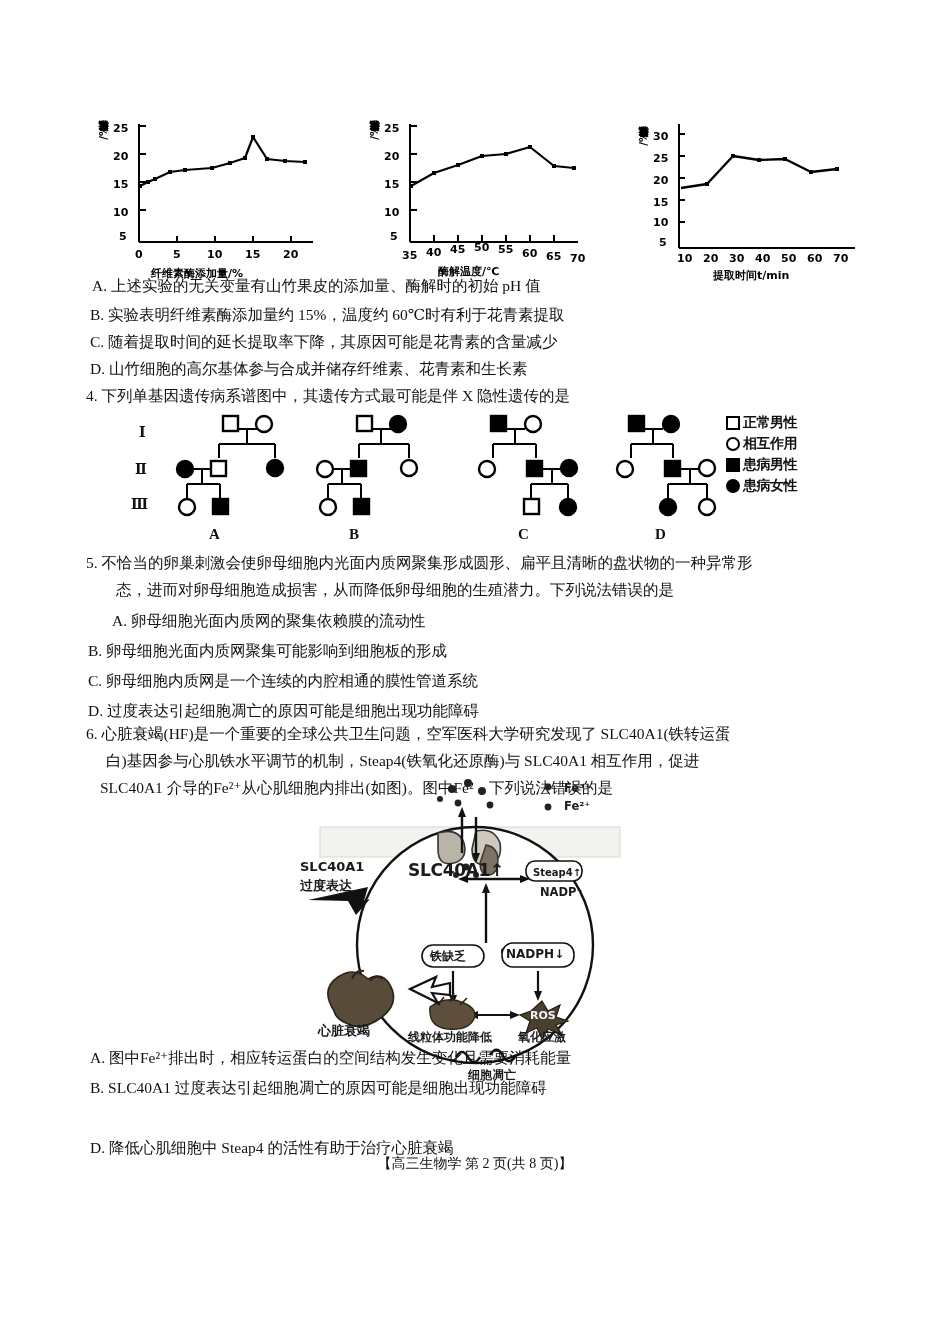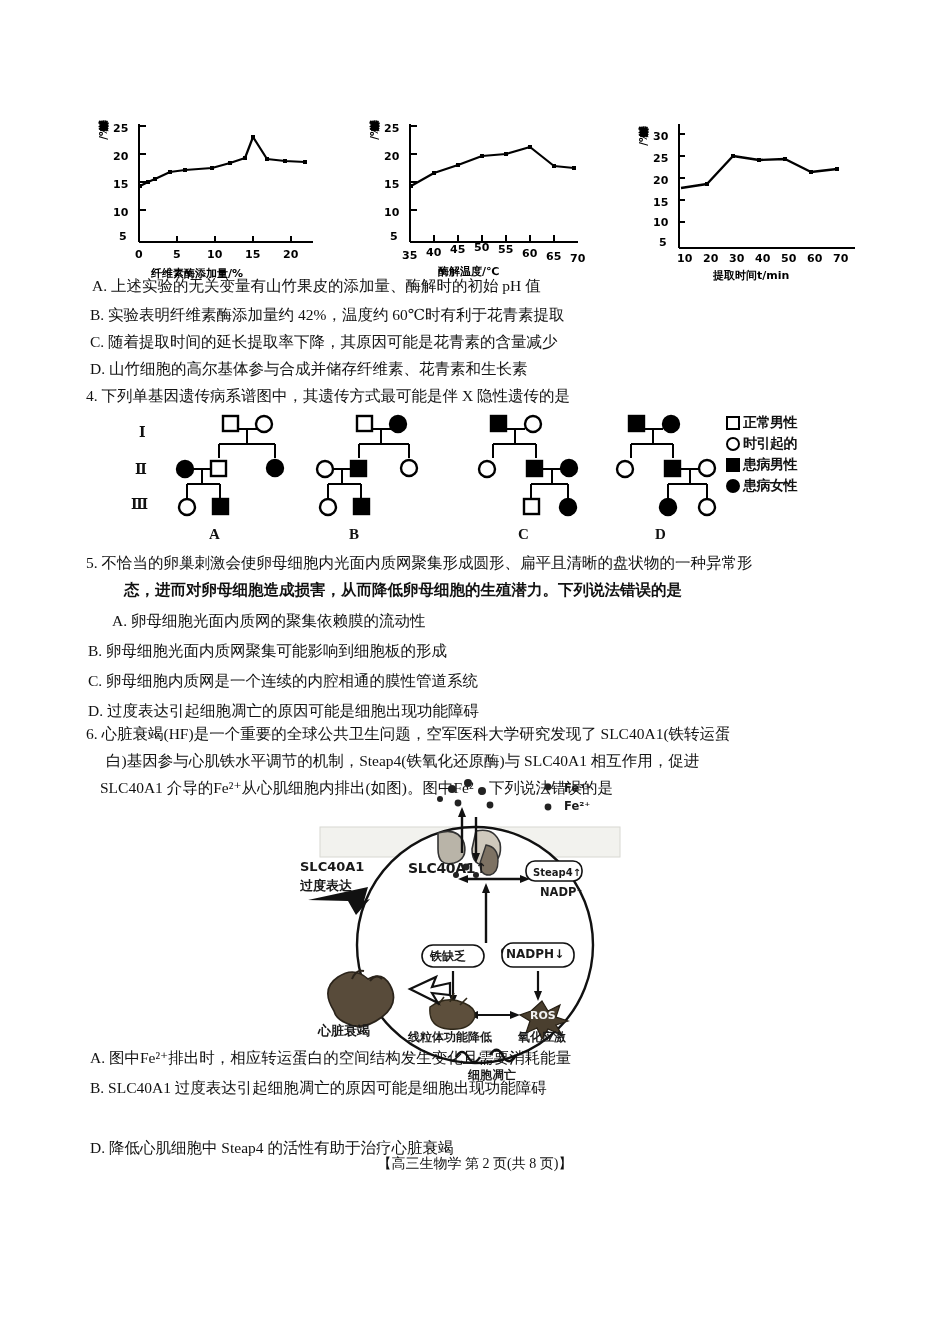--- a/index.html
+++ b/index.html
@@ -204,21 +204,21 @@
       <div class="tick" style="left:114px;top:140px;">30</div>
       <div class="tick" style="left:140px;top:140px;">40</div>
       <div class="tick" style="left:166px;top:140px;">50</div>
       <div class="tick" style="left:192px;top:140px;">60</div>
       <div class="tick" style="left:218px;top:140px;">70</div>
       <div class="xlab" style="left:98px;top:156px;">提取时间t/min</div>
     </div>
   </div>
 
   <div class="opt" style="left:92px;top:276px;text-align:right;">A.  上述实验的无关变量有山竹果皮的添加量、酶解时的初始 pH 值</div>
-  <div class="opt" style="left:90px;top:305px;">B. 实验表明纤维素酶添加量约 42%，温度约 60℃时有利于花青素提取</div>
+  <div class="opt" style="left:90px;top:305px;">B. 实验表明纤维素酶添加量约 15%，温度约 60℃时有利于花青素提取</div>
   <div class="opt" style="left:90px;top:332px;">C. 随着提取时间的延长提取率下降，其原因可能是花青素的含量减少</div>
   <div class="opt" style="left:90px;top:359px;">D. 山竹细胞的高尔基体参与合成并储存纤维素、花青素和生长素</div>
 
   <div class="qstem" style="left:86px;top:384px;">4. 下列单基因遗传病系谱图中，其遗传方式最可能是伴 X 隐性遗传的是</div>
 
   <div class="pedigrees">
 
     <div class="roman" style="left:44px;top:16px;">Ⅰ</div>
     <div class="roman" style="left:40px;top:53px;">Ⅱ</div>
     <div class="roman" style="left:36px;top:88px;">Ⅲ</div>
@@ -324,34 +324,34 @@
     </div>
   </div>
 
   <div class="legend">
     <div class="legrow">
       <span class="sq"></span>
       <span class="legtext">正常男性</span>
     </div>
     <div class="legrow">
       <span class="ci"></span>
-      <span class="legtext">时引起的</span>
+      <span class="legtext">相互作用</span>
     </div>
     <div class="legrow">
       <span class="sqf"></span>
       <span class="legtext">患病男性</span>
     </div>
     <div class="legrow">
       <span class="cif"></span>
       <span class="legtext">患病女性</span>
     </div>
   </div>
 
   <div class="qstem" style="left:86px;top:551px;">5. 不恰当的卵巢刺激会使卵母细胞内光面内质网聚集形成圆形、扁平且清晰的盘状物的一种异常形</div>
-  <div class="qstem" style="left:124px;top:578px;font-weight:bold;">态，进而对卵母细胞造成损害，从而降低卵母细胞的生殖潜力。下列说法错误的是</div>
+  <div class="qstem" style="left:116px;top:578px;">态，进而对卵母细胞造成损害，从而降低卵母细胞的生殖潜力。下列说法错误的是</div>
   <div class="opt" style="left:88px;top:611px;margin-left:24px;">A.  卵母细胞光面内质网的聚集依赖膜的流动性</div>
   <div class="opt" style="left:88px;top:671px;">C. 卵母细胞内质网是一个连续的内腔相通的膜性管道系统</div>
   <div class="opt" style="left:88px;top:641px;">B.  卵母细胞光面内质网聚集可能影响到细胞板的形成</div>
   <div class="opt" style="left:88px;top:701px;">D. 过度表达引起细胞凋亡的原因可能是细胞出现功能障碍</div>
 
   <div class="qstem" style="left:86px;top:722px;">6. 心脏衰竭(HF)是一个重要的全球公共卫生问题，空军医科大学研究发现了 SLC40A1(铁转运蛋</div>
   <div class="qstem" style="left:106px;top:749px;">白)基因参与心肌铁水平调节的机制，Steap4(铁氧化还原酶)与 SLC40A1 相互作用，促进</div>
   <div class="qstem" style="left:100px;top:776px;">SLC40A1 介导的Fe²⁺从心肌细胞内排出(如图)。图中Fe²，下列说法错误的是</div>
 
   <div class="celldiagram">
@@ -416,21 +416,21 @@
 
       <path d="M166 282 q6 -10 12 0 q6 10 12 0" stroke="#111" stroke-width="2.4" fill="none"></path>
       <path d="M200 280 q7 -11 13 1 q6 11 13 -1" stroke="#111" stroke-width="2.6" fill="none"></path>
 
       <path d="M44 236 q-14 -22 4 -34 q16 -11 30 2 q14 -8 22 6 q10 18 -8 32 q-20 15 -36 6 q-10 -4 -12 -12 z" fill="#584b3a" stroke="#2a231a" stroke-width="1.6"></path>
       <path d="M62 204 q4 -10 12 -8 M80 206 q6 -8 12 -2" stroke="#2a231a" stroke-width="2" fill="none"></path>
 
       <polygon points="120,214 146,202 142,212 160,208 160,220 142,218 148,228" fill="#fff" stroke="#111" stroke-width="2.2"></polygon>
     </svg>
 
-    <div class="dlab" style="left:118px;top:85px;font-size:14px;letter-spacing:-0.3px;">SLC40A1↑</div>
+    <div class="dlab" style="left:118px;top:85px;font-size:17px;letter-spacing:-0.3px;">SLC40A1↑</div>
     <div class="dlab" style="left:243px;top:92px;font-size:10px;">Steap4↑</div>
     <div class="dlab" style="left:250px;top:110px;font-size:11.5px;">NADP⁺</div>
     <div class="dlab" style="left:274px;top:6px;font-size:11.5px;">Fe³⁺</div>
     <div class="dlab" style="left:274px;top:24px;font-size:11.5px;">Fe²⁺</div>
     <div class="dlab" style="left:10px;top:84px;font-size:13px;">SLC40A1</div>
     <div class="dlab" style="left:10px;top:102px;font-size:13px;">过度表达</div>
     <div class="dlab" style="left:140px;top:173px;font-size:12px;">铁缺乏</div>
     <div class="dlab" style="left:216px;top:172px;font-size:12px;">NADPH↓</div>
     <div class="dlab" style="left:240px;top:234px;font-size:11px;color:#f2f2f2;">ROS</div>
     <div class="dlab" style="left:118px;top:254px;font-size:12px;">线粒体功能降低</div>

